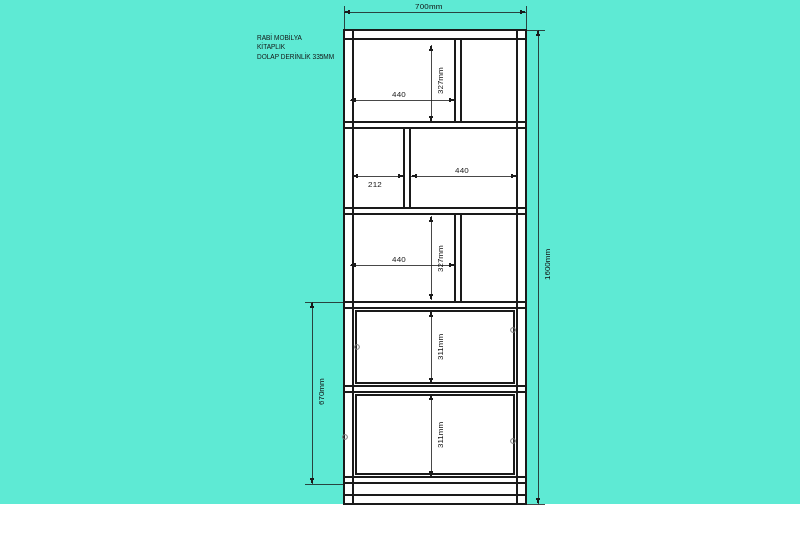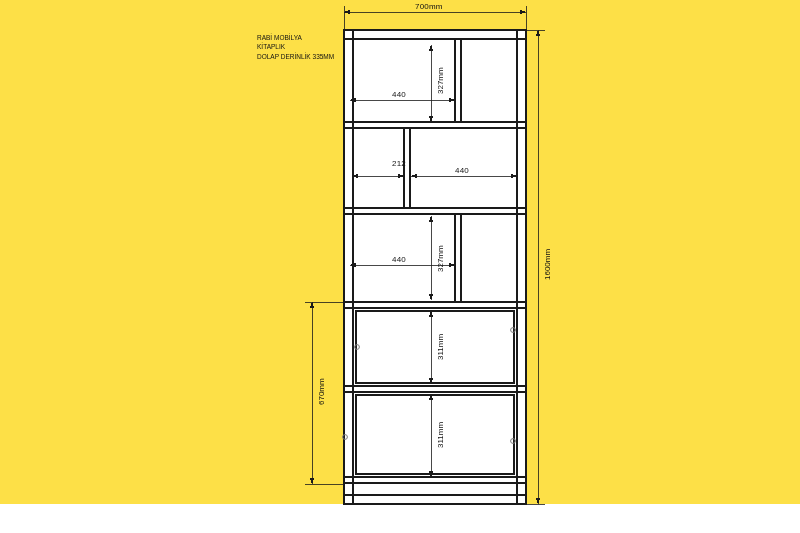--- a/index.html
+++ b/index.html
@@ -11,21 +11,21 @@
     width: 800px;
     height: 533px;
     font-family: "Liberation Sans", sans-serif;
     color: #1a1a1a;
     overflow: hidden;
   }
   #stage {
     position: relative;
     width: 800px;
     height: 504px;
-    background: #fde047;
+    background: #5eead4;
   }
   .lbl {
     position: absolute;
     font-size: 8px;
     letter-spacing: 0.2px;
     color: #111111;
     white-space: nowrap;
     line-height: 1.25;
   }
   .vlbl {
@@ -155,21 +155,21 @@
 
   <div class="lbl" style="left:415px; top:2px;">700mm</div>
 
   <div class="vlbl" style="left:543px; top:280px;">1600mm</div>
 
   <div class="vlbl" style="left:317px; top:405px;">670mm</div>
 
   <div class="lbl" style="left:392px; top:90px;">440</div>
   <div class="vlbl" style="left:436px; top:94px;">327mm</div>
 
-  <div class="lbl" style="left:368px; top:159px;margin-left:24px;">212</div>
+  <div class="lbl" style="left:368px; top:180px;">212</div>
   <div class="lbl" style="left:455px; top:166px;">440</div>
 
   <div class="lbl" style="left:392px; top:255px;">440</div>
   <div class="vlbl" style="left:436px; top:272px;">327mm</div>
 
   <div class="vlbl" style="left:436px; top:360px;">311mm</div>
   <div class="vlbl" style="left:436px; top:448px;">311mm</div>
 
 </div>
 

